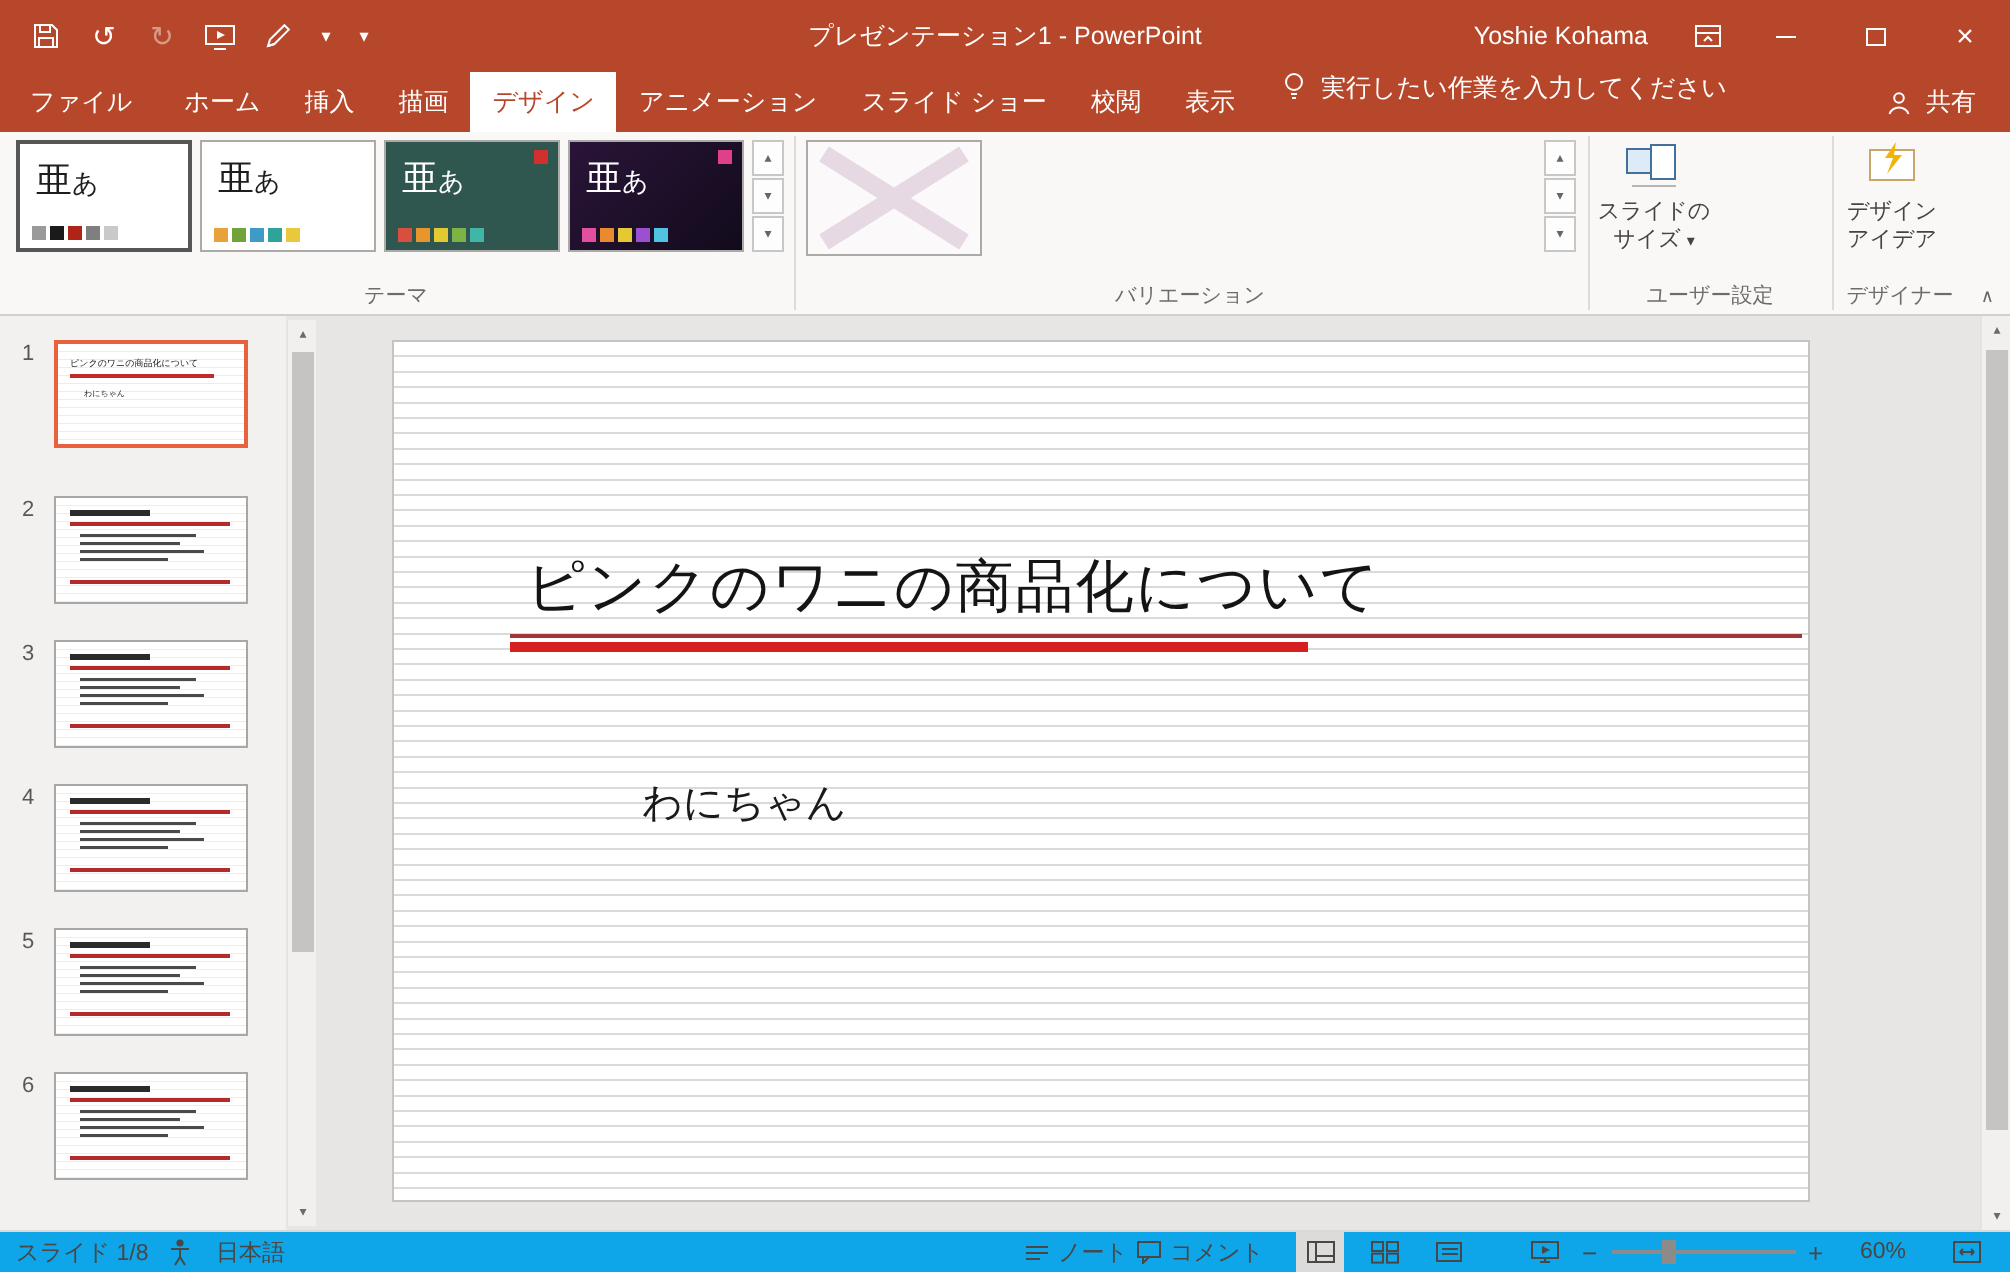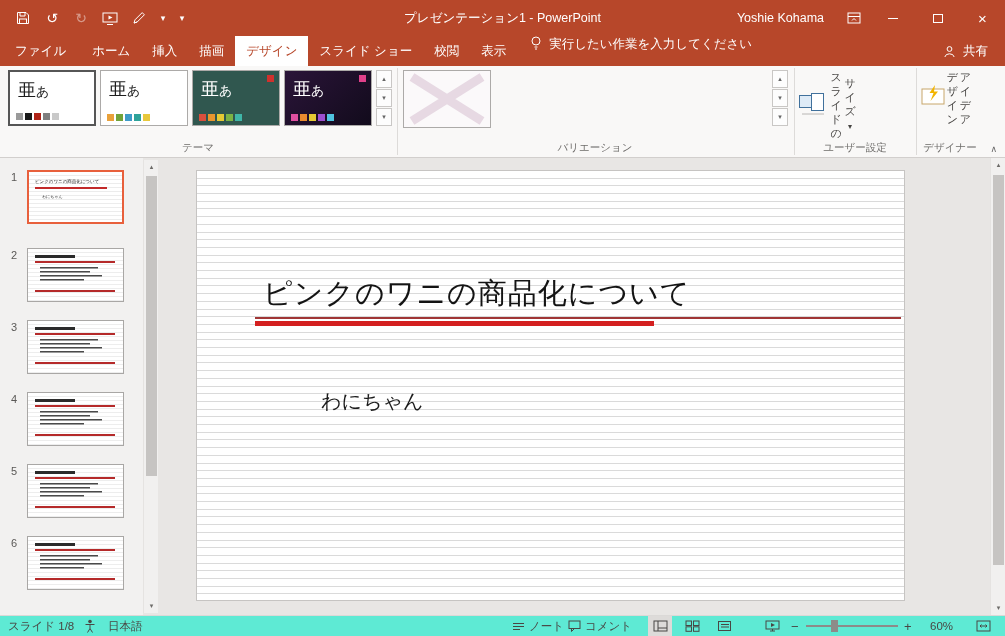--- a/index.html
+++ b/index.html
@@ -39,21 +39,21 @@
 .tsample{position:absolute;top:6px;left:8px;color:#1d1d1d;white-space:nowrap}
 .ts-big{font-size:18px}.ts-small{font-size:13px}
 .dark .tsample{color:#fff}
 .swatches{position:absolute;left:6px;bottom:4px;display:flex;gap:2px}
 .sw{width:7px;height:7px;display:inline-block}
 .adot{position:absolute;top:4px;right:5px;width:7px;height:7px}
 .gscroll{position:absolute;top:4px;width:16px}
 .gsbtn{height:18px;background:#FDFDFD;border:1px solid #C9C7C5;display:flex;align-items:center;justify-content:center;font-size:7px;color:#666;margin-bottom:1px}
 .vdiv{position:absolute;top:2px;bottom:2px;width:1px;background:#DDDBD9}
 .variant{position:absolute;left:403px;top:4px;width:88px;height:58px;background:#FBF9FA;border:1px solid #ACAAA8;overflow:hidden}
-.bigbtn{position:absolute;top:4px;display:flex;flex-direction:row;align-items:center;font-size:11px;color:#464442;line-height:14px;text-align:center}
+.bigbtn{position:absolute;top:4px;display:flex;flex-direction:column;align-items:center;font-size:11px;color:#464442;line-height:14px;text-align:center}
 .bigbtn svg{margin-bottom:2px}
 .glabel{position:absolute;bottom:2px;font-size:10.5px;color:#6E6C6A;text-align:center}
 .collapse{position:absolute;right:8px;bottom:3px;font-size:9px;color:#666}
 
 
 .panelbg{position:absolute;left:0;top:158px;width:143px;height:457px;background:#F2F1F0}
 .snum{position:absolute;left:11px;font-size:11px;color:#5A5856}
 .thumb{position:absolute;left:27px;width:97px;height:54px;background:#fff;border:1px solid #A9A7A5;overflow:hidden}
 .thumb.sel{border:2px solid #E8603C}
 .lined{background-image:repeating-linear-gradient(to bottom,#fff 0 3.4px,#ECECEC 3.4px 4px)}
@@ -75,21 +75,21 @@
 
 
 .slide{position:absolute;left:196px;top:170px;width:709px;height:431px;border:1px solid #C6C4C2;background-color:#fff;background-image:repeating-linear-gradient(to bottom,rgba(0,0,0,0) 0 6.7px,#DADADA 6.7px 7.7px)}
 .slide-title{position:absolute;left:66px;top:103px;font-size:29px;color:#141414;white-space:nowrap;letter-spacing:1px}
 .rl-thin{position:absolute;left:58px;top:146px;width:646px;height:2px;background:#A03636}
 .rl-thick{position:absolute;left:58px;top:150px;width:399px;height:5px;background:#D42020}
 .slide-sub{position:absolute;left:124px;top:217px;font-size:20px;color:#1A1A1A;white-space:nowrap}
 .vscroll{position:absolute;left:990px;top:158px;width:15px;height:457px;background:#F1F0EF;border-left:1px solid #E5E3E1}
 
 
-.statusbar{position:absolute;left:0;top:615px;width:1005px;height:21px;background:#5eead4;border-top:1px solid #DBD9D7;font-size:11.5px;color:#494744}
+.statusbar{position:absolute;left:0;top:615px;width:1005px;height:21px;background:#0ea5e9;border-top:1px solid #DBD9D7;font-size:11.5px;color:#494744}
 .sb{position:absolute;top:0;height:20px;display:flex;align-items:center;gap:4px;white-space:nowrap}
 .viewbtn{justify-content:center;width:24px}
 .viewbtn.active{background:#DDDBD9}
 .ztrack{position:absolute;top:9px;left:806px;width:92px;height:2px;background:#8D8B89}
 .zthumb{position:absolute;top:4px;left:831px;width:7px;height:12px;background:#8D8B89}
 .zsign{font-size:13px}
 </style>
 </head>
 <body>
 
@@ -141,20 +141,21 @@
       <span class="winbtn" data-interactable="true">×</span>
     </div>
   </div>
 
   <div class="tabrow" data-interactable="false">
     <span class="tab file" data-interactable="true">ファイル</span>
     <span class="tab" data-interactable="true">ホーム</span>
     <span class="tab" data-interactable="true">挿入</span>
     <span class="tab" data-interactable="true">描画</span>
     <span class="tab sel" data-interactable="true">デザイン</span>
+    <span class="tab" data-interactable="true">アニメーション</span>
     <span class="tab" data-interactable="true">スライド ショー</span>
     <span class="tab" data-interactable="true">校閲</span>
     <span class="tab" data-interactable="true">表示</span>
     <span class="tellme" data-interactable="true">
       <span data-interactable="false">
         <svg width="12" height="15" viewBox="0 0 12 15">
             <circle cx="6" cy="5" r="4" fill="none" stroke="#fff"></circle>
             <path d="M4.5 11h3M5 13h2" stroke="#fff"></path>
           </svg>
       </span>

